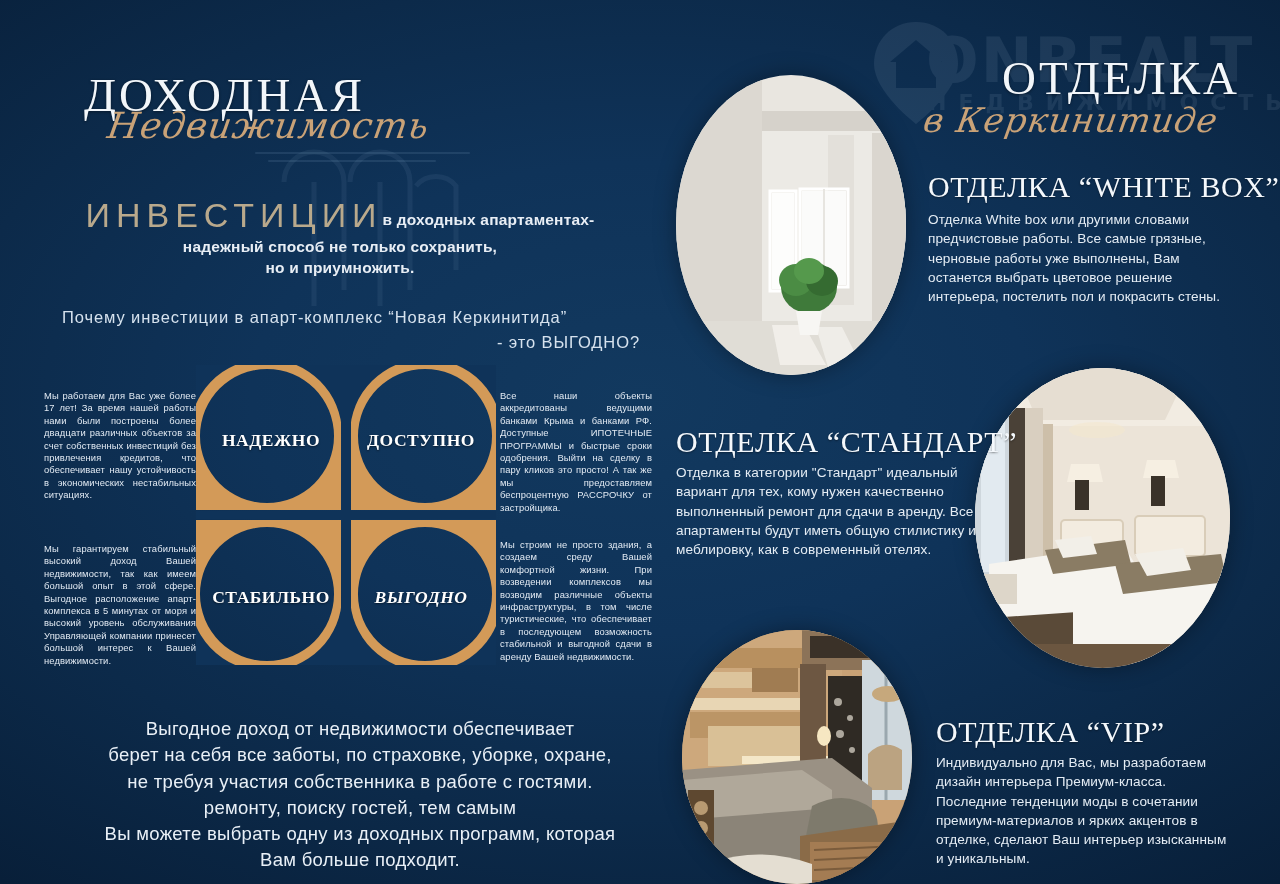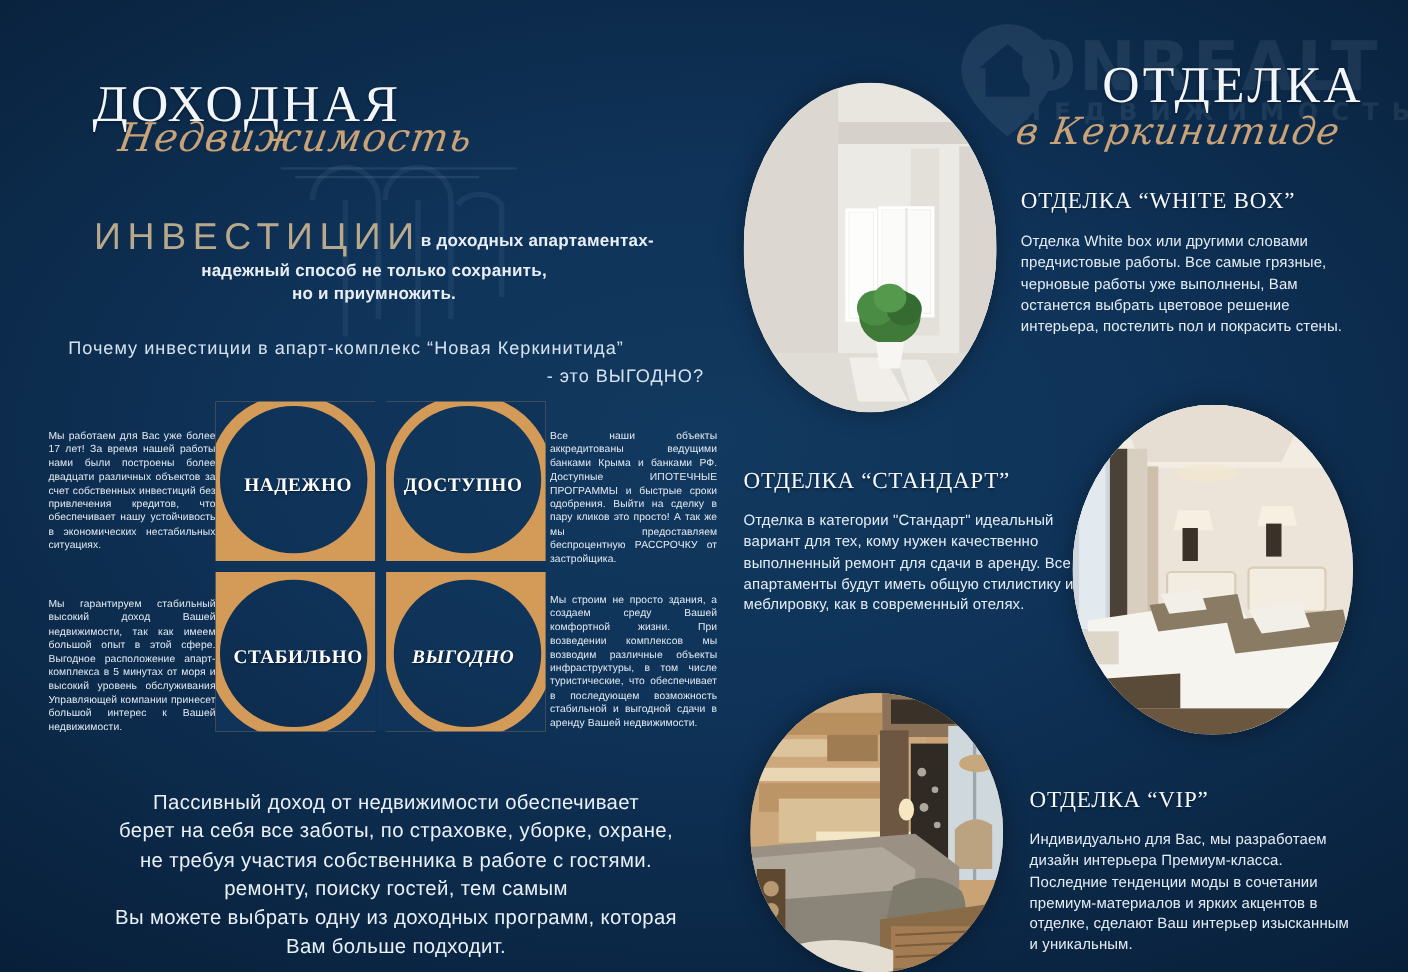--- a/index.html
+++ b/index.html
@@ -111,21 +111,21 @@
     text-shadow:0 1px 3px rgba(0,0,0,.45);text-align:left;
   }
   .h1-right-script{
     position:absolute;right:62px;top:100px;
     font-family:"DejaVu Serif", serif;font-style:italic;
     font-size:34px;color:#c9a277;letter-spacing:1px;
     transform:skewX(-9deg);text-align:right;
   }
   .sec-title{
     position:absolute;font-family:"Liberation Serif", serif;
-    font-size:21px;color:#f4f8fc;letter-spacing:.6px;white-space:nowrap;
+    font-size:30px;color:#f4f8fc;letter-spacing:.6px;white-space:nowrap;
     text-shadow:0 1px 2px rgba(0,0,0,.4);
   }
   .sec-body{
     position:absolute;font-size:13.6px;line-height:1.42;color:#e4ecf4;
     letter-spacing:.1px;
   }
   .st-white{left:928px;top:170px;}
   .sb-white{left:928px;top:210px;width:300px;}
   .st-std{left:676px;top:425px;}
   .sb-std{left:676px;top:463px;width:300px;}
@@ -240,21 +240,21 @@
     <div class="petal-label pl-bl">СТАБИЛЬНО</div>
     <div class="petal-label pl-br">ВЫГОДНО</div>
   </div>
 
   <div class="blurb b-tl">Мы работаем для Вас уже более 17 лет! За время нашей работы нами были построены более двадцати различных объектов за счет собственных инвестиций без привлечения кредитов, что обеспечивает нашу устойчивость в экономических нестабильных ситуациях.</div>
   <div class="blurb b-tr">Все наши объекты аккредитованы ведущими банками Крыма и банками РФ. Доступные ИПОТЕЧНЫЕ ПРОГРАММЫ и быстрые сроки одобрения. Выйти на сделку в пару кликов это просто! А так же мы предоставляем беспроцентную РАССРОЧКУ от застройщика.</div>
   <div class="blurb b-bl">Мы гарантируем стабильный высокий доход Вашей недвижимости, так как имеем большой опыт в этой сфере. Выгодное расположение апарт-комплекса в 5 минутах от моря и высокий уровень обслуживания Управляющей компании принесет большой интерес к Вашей недвижимости.</div>
   <div class="blurb b-br">Мы строим не просто здания, а создаем среду Вашей комфортной жизни. При возведении комплексов мы возводим различные объекты инфраструктуры, в том числе туристические, что обеспечивает в последующем возможность стабильной и выгодной сдачи в аренду Вашей недвижимости.</div>
 
   <div class="bottom-para">
-    <div>Пассивный доход от недвижимости обеспечивает</div>
+    <div>Выгодное доход от недвижимости обеспечивает</div>
     <div>берет на себя все заботы, по страховке, уборке, охране,</div>
     <div>не требуя участия собственника в работе с гостями.</div>
     <div>ремонту, поиску гостей, тем самым</div>
     <div>Вы можете выбрать одну из доходных программ, которая</div>
     <div>Вам больше подходит.</div>
   </div>
 
   <div class="h1-right">ОТДЕЛКА</div>
   <div class="h1-right-script">в Керкинитиде</div>
 

